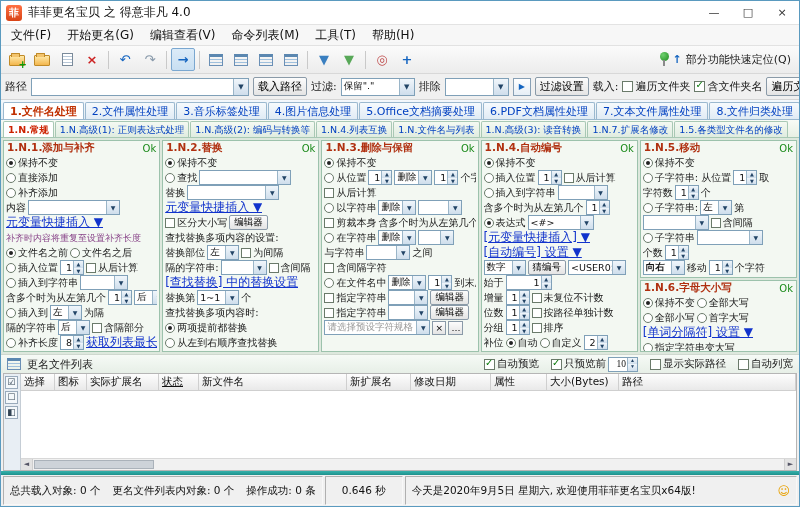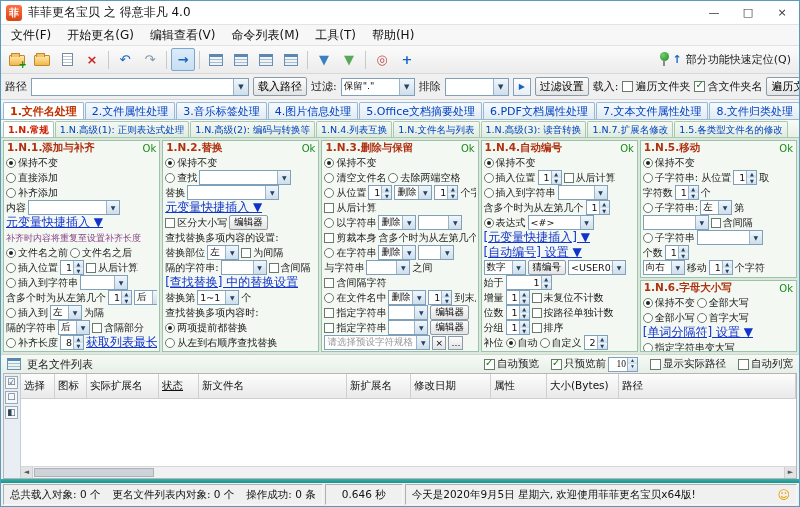--- a/index.html
+++ b/index.html
@@ -85,33 +85,33 @@
   .flist-title{font-size:11px;color:#222}
   #flistopts{margin-left:auto;display:flex;gap:12px;align-items:center}
   #flistopts .lbl{font-size:10.5px}
   #flistopts .check{width:11px;height:11px}
 
   
   .tablezone{flex:1;display:flex;min-height:0;border:1px solid #b5b5b5;margin:0 2px;background:#fff}
   .side{width:17px;flex:none;background:#e8eef4;border-right:1px solid #c5cdd5;display:flex;flex-direction:column;gap:2px;padding:2px 1px}
   .sbtn{width:13px;height:13px;border:1px solid #99aabb;background:#f4f8fb;font-size:9px;line-height:11px;text-align:center;color:#334455;padding:0}
   .tmain{flex:1;display:flex;flex-direction:column;min-width:0}
-  .thead{display:flex;height:25px;flex:none;overflow:hidden}
+  .thead{display:flex;height:17px;flex:none;overflow:hidden}
   .th{border-right:1px solid #cfcfcf;border-bottom:1px solid #cfcfcf;background: linear-gradient(#fdfdfd,#e9e9e9);font-size:10.5px;display:flex;align-items:center;padding:0 3px;white-space:nowrap;overflow:hidden;flex:none}
   .tbody{flex:1;background:#fff}
   .hscroll{height:12px;flex:none;background:#f1f1f1;border-top:1px solid #d8d8d8;display:flex;align-items:center}
   .harr{width:12px;height:11px;font-size:7px;line-height:11px;text-align:center;color:#556;background:#e3e3e3;border-right:1px solid #cfcfcf;flex:none}
   .harr.right{border-left:1px solid #cfcfcf;border-right:none}
   .hthumb{width:120px;height:9px;background:#cdd3d9;border:1px solid #aab2ba;margin-left:1px;flex:none}
   .hspace{flex:1}
 
   .splitter{height:4px;flex:none;background:linear-gradient(#35b2ac,#1f918c)}
 
   
-  .statusbar{height:23px;flex:none;display:flex;align-items:stretch;gap:2px;padding:1px 2px;background:#f0f0f0;font-size:10.5px;white-space:nowrap;overflow:hidden}
+  .statusbar{height:31px;flex:none;display:flex;align-items:stretch;gap:2px;padding:1px 2px;background:#f0f0f0;font-size:10.5px;white-space:nowrap;overflow:hidden}
   .sseg{display:flex;align-items:center;gap:12px;padding:0 6px;border:1px solid;border-color:#b0b0b0 #f8f8f8 #f8f8f8 #b0b0b0;overflow:hidden}
   .seg-time{width:78px;justify-content:center;flex:none}
   .seg-date{flex:1}
   .smiley{margin-left:auto;color:#e8a000;font-size:12px}
 </style>
 </head>
 <body>
 
 <div class="window">
 
@@ -477,30 +477,20 @@
           <div class="panel-body">
             <div class="prow">
               <label class="opt">
                 <span class="radio on"></span>
                 <span class="lbl">保持不变</span>
               </label>
             </div>
             <div class="prow">
               <label class="opt">
                 <span class="radio"></span>
-                <span class="lbl">清空文件名</span>
-              </label>
-              <label class="opt">
-                <span class="radio"></span>
-                <span class="lbl">去除两端空格</span>
-              </label>
-            </div>
-            <div class="prow">
-              <label class="opt">
-                <span class="radio"></span>
                 <span class="lbl">从位置</span>
               </label>
               <div class="spin">
                 <span class="sval">1</span>
                 <span class="sar">
                   <span class="sup">▲</span>
                   <span class="sdn">▼</span>
                 </span>
               </div>
               <div class="combo" style="width: 38px;">
@@ -845,21 +835,21 @@
               <span class="lbl">个数</span>
               <div class="spin">
                 <span class="sval">1</span>
                 <span class="sar">
                   <span class="sup">▲</span>
                   <span class="sdn">▼</span>
                 </span>
               </div>
             </div>
             <div class="prow">
-              <div class="combo" style="width: 42px;">
+              <div class="combo" style="width: 42px; font-weight: bold;">
                 <span class="cval">向右</span>
                 <span class="cbtn">▼</span>
               </div>
               <span class="lbl">移动</span>
               <div class="spin">
                 <span class="sval">1</span>
                 <span class="sar">
                   <span class="sup">▲</span>
                   <span class="sdn">▼</span>
                 </span>

